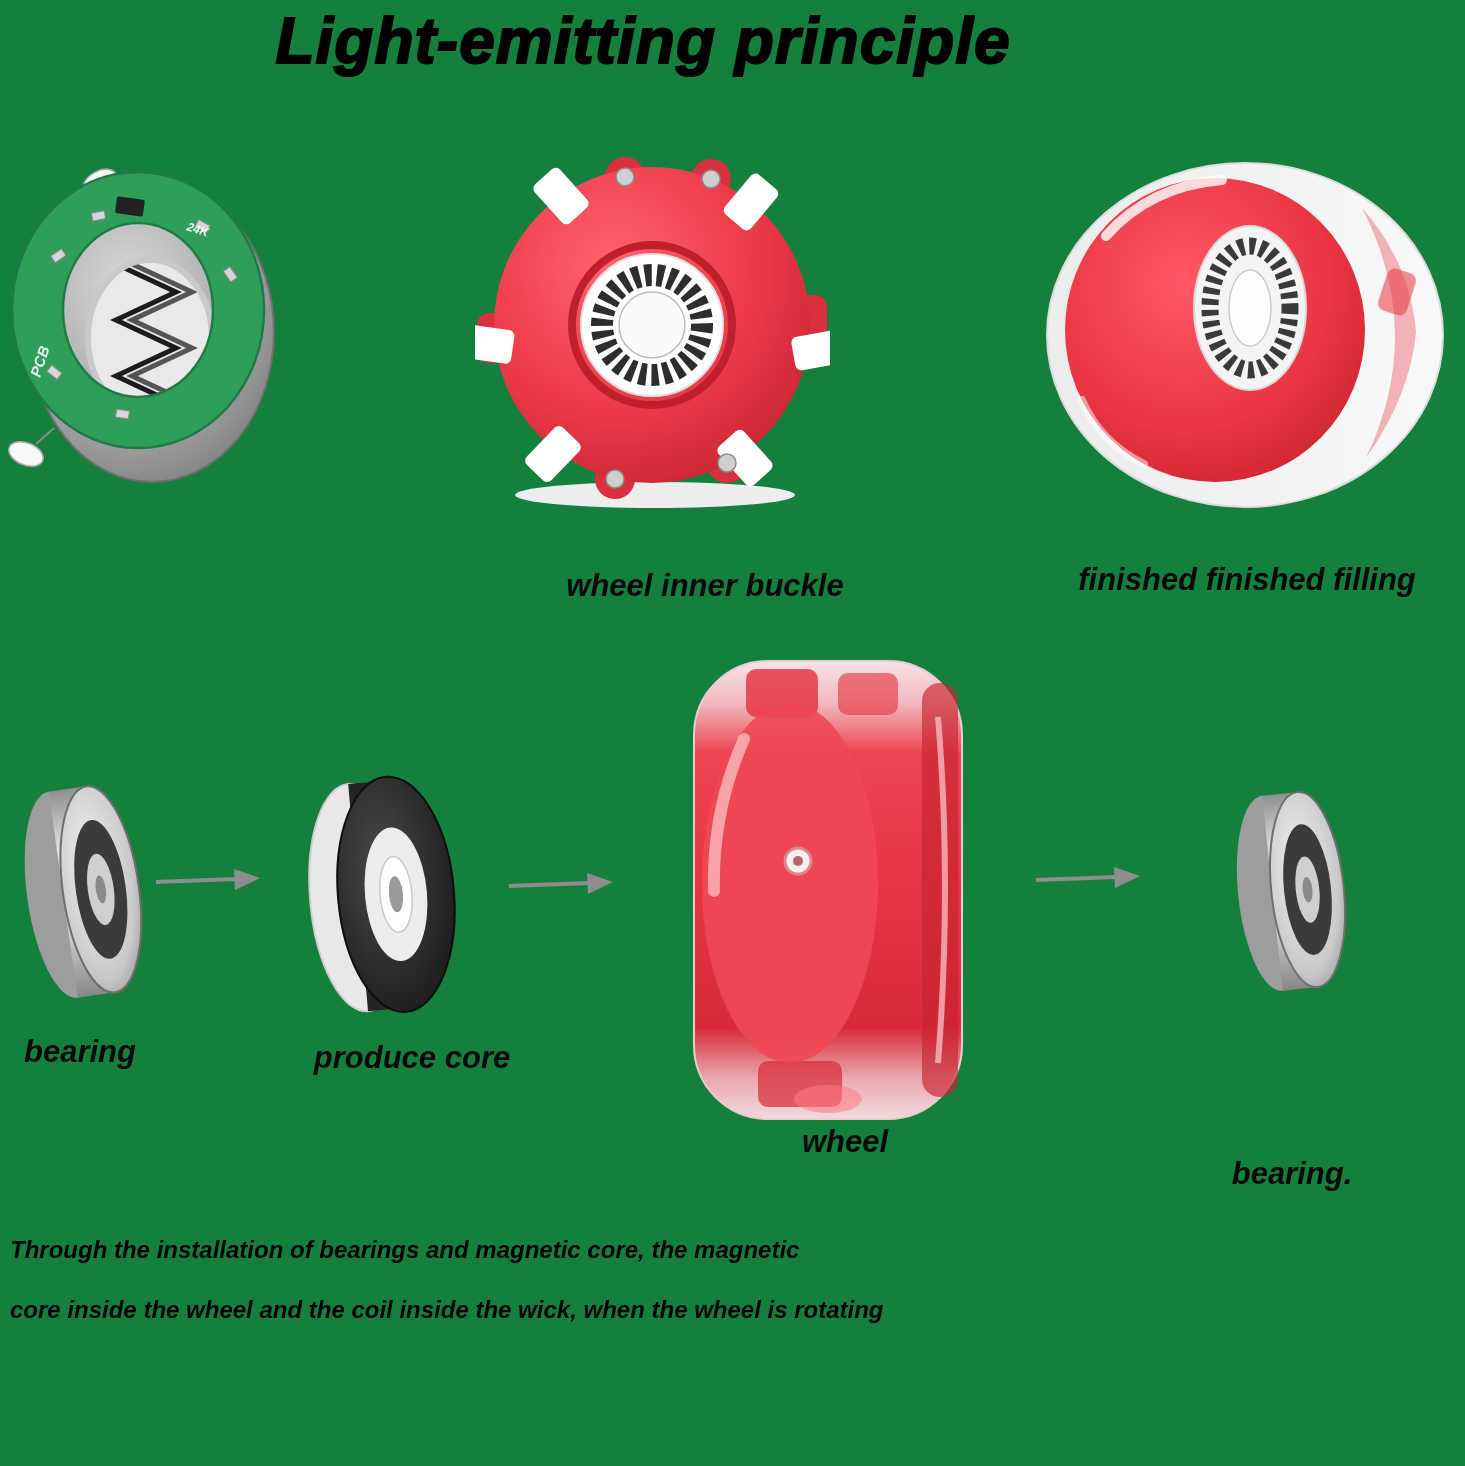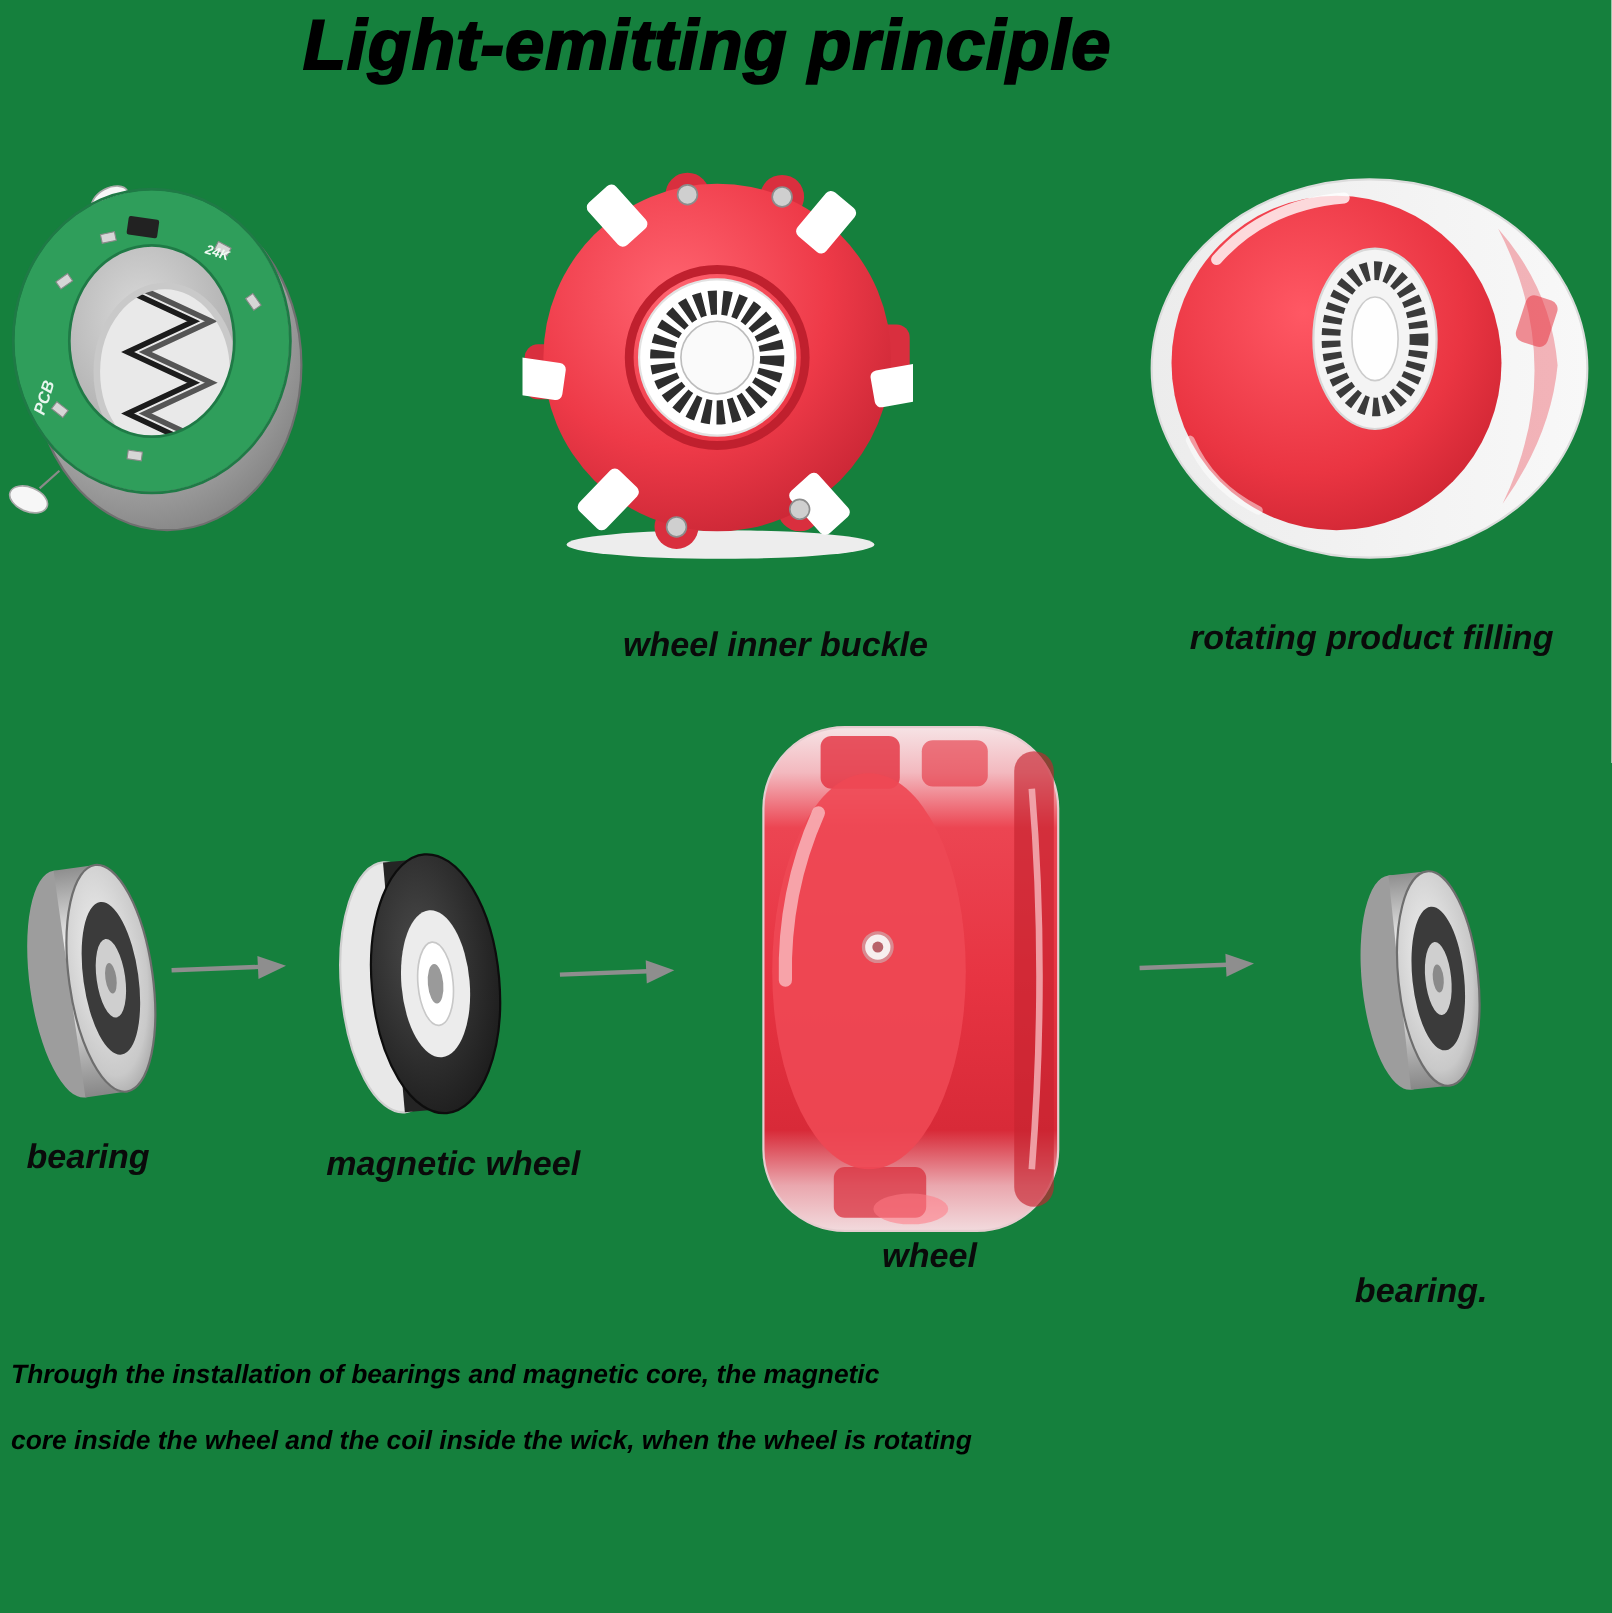--- a/index.html
+++ b/index.html
@@ -179,21 +179,21 @@
       <rect x="342" y="120" width="30" height="44" rx="8" fill="#e83542" opacity="0.55" transform="rotate(18 357 142)"></rect>
 
       <ellipse cx="210" cy="158" rx="56" ry="82" fill="#f4f4f4" stroke="#d8d8d8" stroke-width="2"></ellipse>
       <ellipse cx="210" cy="158" rx="40" ry="62" fill="none" stroke="#3a3a3a" stroke-width="17" stroke-dasharray="6 5"></ellipse>
       <ellipse cx="210" cy="158" rx="21" ry="38" fill="#fefefe" stroke="#cccccc" stroke-width="1.5"></ellipse>
 
       <path d="M66,86 q44,-50 116,-56" stroke="#ffffff" stroke-width="10" opacity="0.8" fill="none" stroke-linecap="round"></path>
       <path d="M42,250 q18,42 62,64" stroke="#ffffff" stroke-width="8" opacity="0.5" fill="none" stroke-linecap="round"></path>
     </svg>
   </div>
-  <div class="caption" style="left:1032px; top:562px; width:430px;">rotating product filling</div>
+  <div class="caption" style="left:1032px; top:562px; width:430px;">finished finished filling</div>
 
   <div class="part" style="left:15px; top:770px;">
     <svg width="135" height="245" viewBox="0 0 135 245">
       <g transform="rotate(-8 67 122)">
         <ellipse cx="48" cy="122" rx="36" ry="104" fill="#9d9d9d"></ellipse>
         <rect x="48" y="18" width="38" height="208" fill="url(#cyl)"></rect>
         <ellipse cx="86" cy="122" rx="38" ry="104" fill="url(#face)" stroke="#6e6e6e" stroke-width="2"></ellipse>
         <ellipse cx="86" cy="122" rx="25" ry="70" fill="#3b3b3b"></ellipse>
         <ellipse cx="86" cy="122" rx="13" ry="36" fill="#cfcfcf"></ellipse>
         <ellipse cx="86" cy="122" rx="5" ry="14" fill="#8a8a8a"></ellipse>
@@ -212,21 +212,21 @@
       <g transform="rotate(-5 88 130)">
         <ellipse cx="58" cy="130" rx="48" ry="114" fill="#e8e8e8" stroke="#cfcfcf" stroke-width="2"></ellipse>
         <rect x="58" y="16" width="38" height="228" fill="#242424"></rect>
         <ellipse cx="96" cy="130" rx="58" ry="118" fill="url(#blackg)" stroke="#0d0d0d" stroke-width="2"></ellipse>
         <ellipse cx="96" cy="130" rx="31" ry="67" fill="#ececec"></ellipse>
         <ellipse cx="96" cy="130" rx="16" ry="38" fill="#ffffff" stroke="#c8c8c8" stroke-width="1.5"></ellipse>
         <ellipse cx="96" cy="130" rx="7" ry="18" fill="#9a9a9a"></ellipse>
       </g>
     </svg>
   </div>
-  <div class="caption" style="left:282px; top:1040px; width:260px;">magnetic wheel</div>
+  <div class="caption" style="left:282px; top:1040px; width:260px;">produce core</div>
 
   <svg class="arrow" style="left:505px; top:866px;" viewBox="0 0 110 36">
     <line x1="4" y1="20" x2="84" y2="17" stroke="#8e8e8e" stroke-width="4"></line>
     <polygon points="82,7 108,16 83,28" fill="#8e8e8e"></polygon>
   </svg>
 
   <div class="part" style="left:688px; top:655px;">
     <svg width="280" height="470" viewBox="0 0 280 470">
       <rect x="6" y="6" width="268" height="458" rx="74" fill="url(#wheelv)" stroke="#e6cdd0" stroke-width="2"></rect>
 

